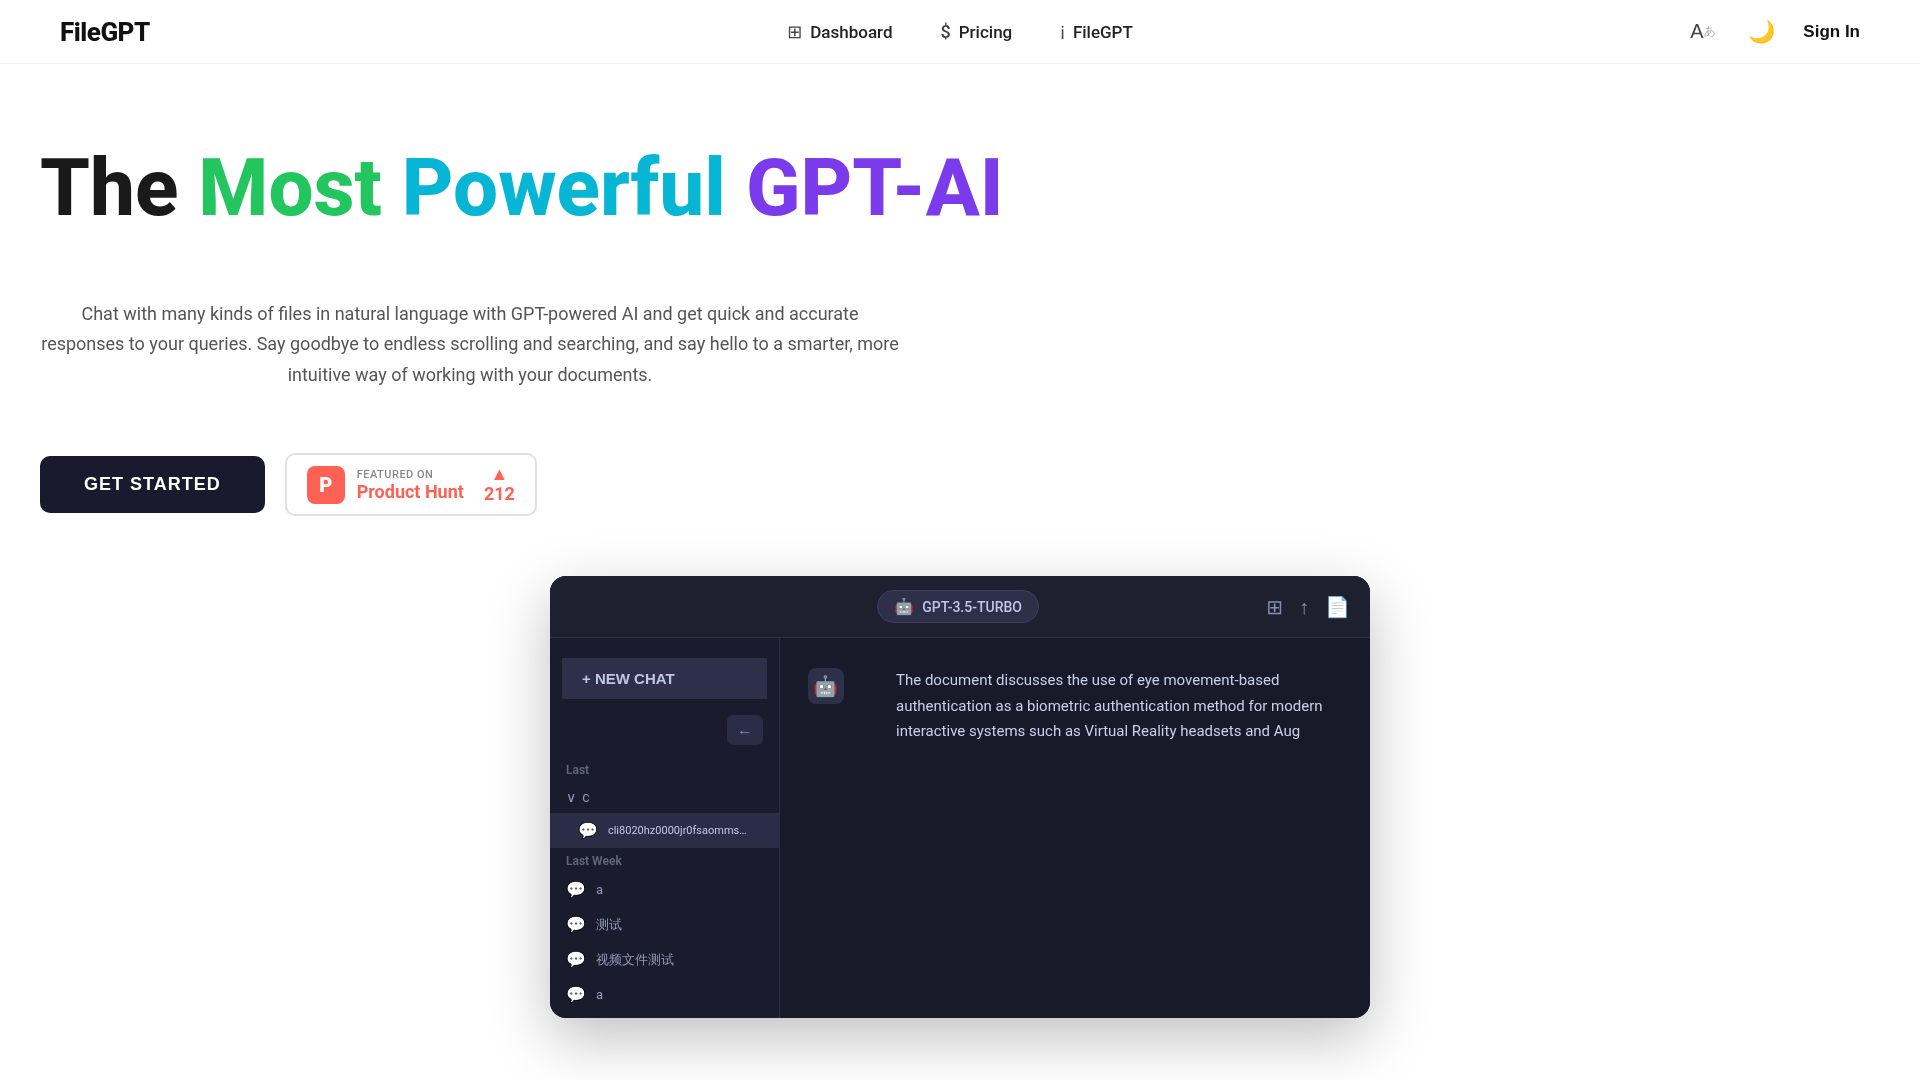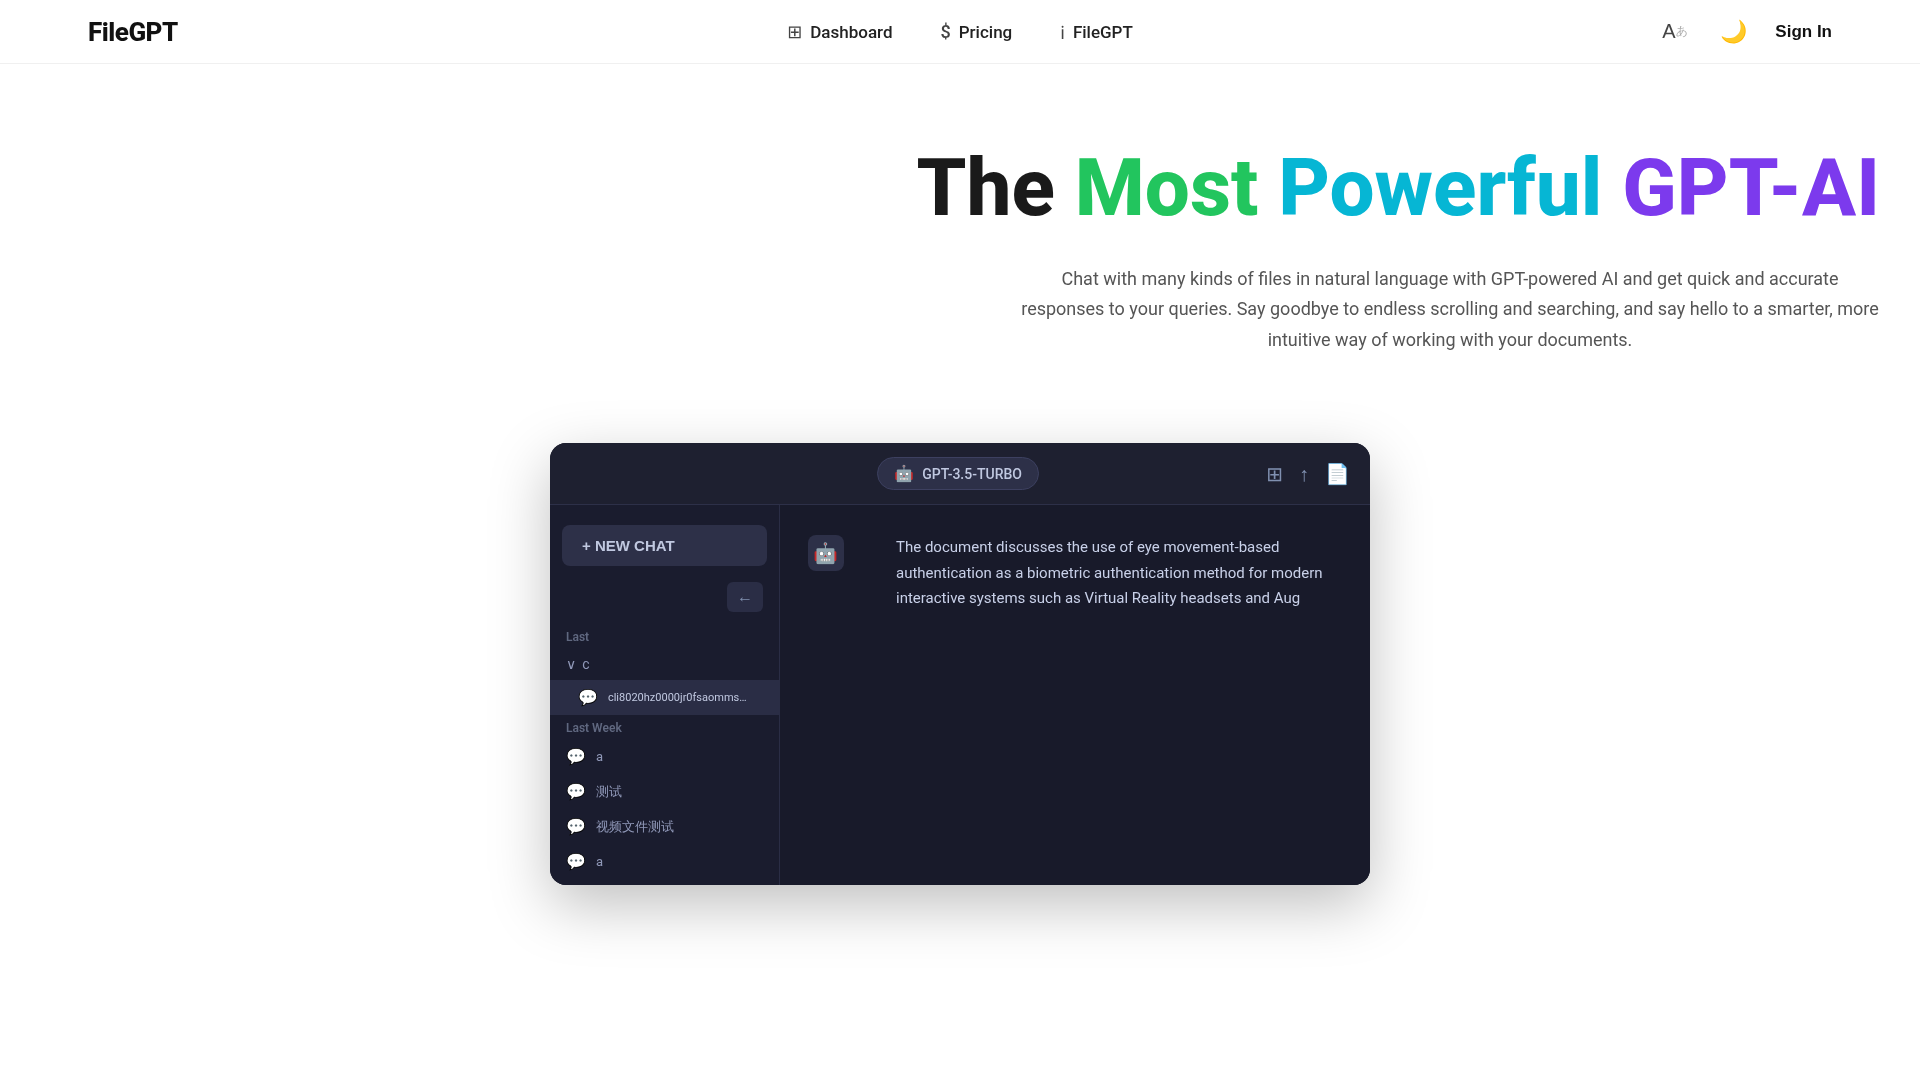--- a/index.html
+++ b/index.html
@@ -9,21 +9,21 @@
       width: 1920px;
       min-height: 1080px;
       overflow-x: hidden;
     }
 
     
     .navbar {
       display: flex;
       align-items: center;
       justify-content: space-between;
-      padding: 0 88px;
+      padding: 0 60px;
       height: 64px;
       border-bottom: 1px solid #f0f0f0;
       background: #fff;
     }
     .navbar-logo {
       font-size: 26px;
       font-weight: 800;
       color: #111;
       letter-spacing: -0.5px;
     }
@@ -70,23 +70,24 @@
       color: #111;
       background: none;
       border: none;
       cursor: pointer;
     }
 
     
     .hero {
       display: flex;
       flex-direction: column;
-      align-items: flex-end;
+      align-items: flex-start;
       text-align: center;
       padding: 80px 40px 60px;
+      gap: 35px;
     }
     .hero-title {
       font-size: 80px;
       font-weight: 800;
       line-height: 1.12;
       color: #1a1a1a;
       max-width: 1200px;
       margin-bottom: 30px;
     }
     .hero-title .word-most { color: #22c55e; }
@@ -242,21 +243,21 @@
     .new-chat-btn {
       display: flex;
       align-items: center;
       gap: 8px;
       background: #2d3048;
       color: #c0c8e0;
       font-size: 15px;
       font-weight: 600;
       padding: 12px 20px;
       margin: 8px 12px 12px;
-      border-radius: 8px;
+      border-radius: 0;
       cursor: pointer;
       border: none;
     }
     .sidebar-section-label {
       font-size: 12px;
       color: #606880;
       padding: 6px 16px 4px;
       font-weight: 600;
     }
     .sidebar-collapse-row {
@@ -389,20 +390,35 @@
 <section class="hero">
   <h1 class="hero-title">
     <span>The </span><span class="word-most">Most</span>
     <span> </span><span class="word-powerful">Powerful</span>
     <span> </span><span class="word-gpt">GPT</span><span class="word-ai">-</span><span class="word-ai">AI</span>
     <br>
   </h1>
 
   <p class="hero-subtitle">Chat with many kinds of files in natural language with GPT-powered AI and get quick and accurate responses to your queries. Say goodbye to endless scrolling and searching, and say hello to a smarter, more intuitive way of working with your documents.</p>
 
+  <div class="hero-buttons">
+    <button class="get-started-btn">GET STARTED</button>
+
+    <a class="product-hunt-btn">
+      <div class="ph-logo">P</div>
+      <div class="ph-text">
+        <span class="ph-featured">FEATURED ON</span>
+        <span class="ph-name">Product Hunt</span>
+      </div>
+      <div class="ph-score">
+        <span class="ph-arrow">▲</span>
+        <span class="ph-number">212</span>
+      </div>
+    </a>
+  </div>
 </section>
 
 <div class="demo-container">
   <div class="demo-window">
 
     <div class="demo-topbar">
       <div style="width:80px;"></div>
       <div class="gpt-badge">
         <span class="gpt-badge-icon">🤖</span>
         <span>GPT-3.5-TURBO</span>

